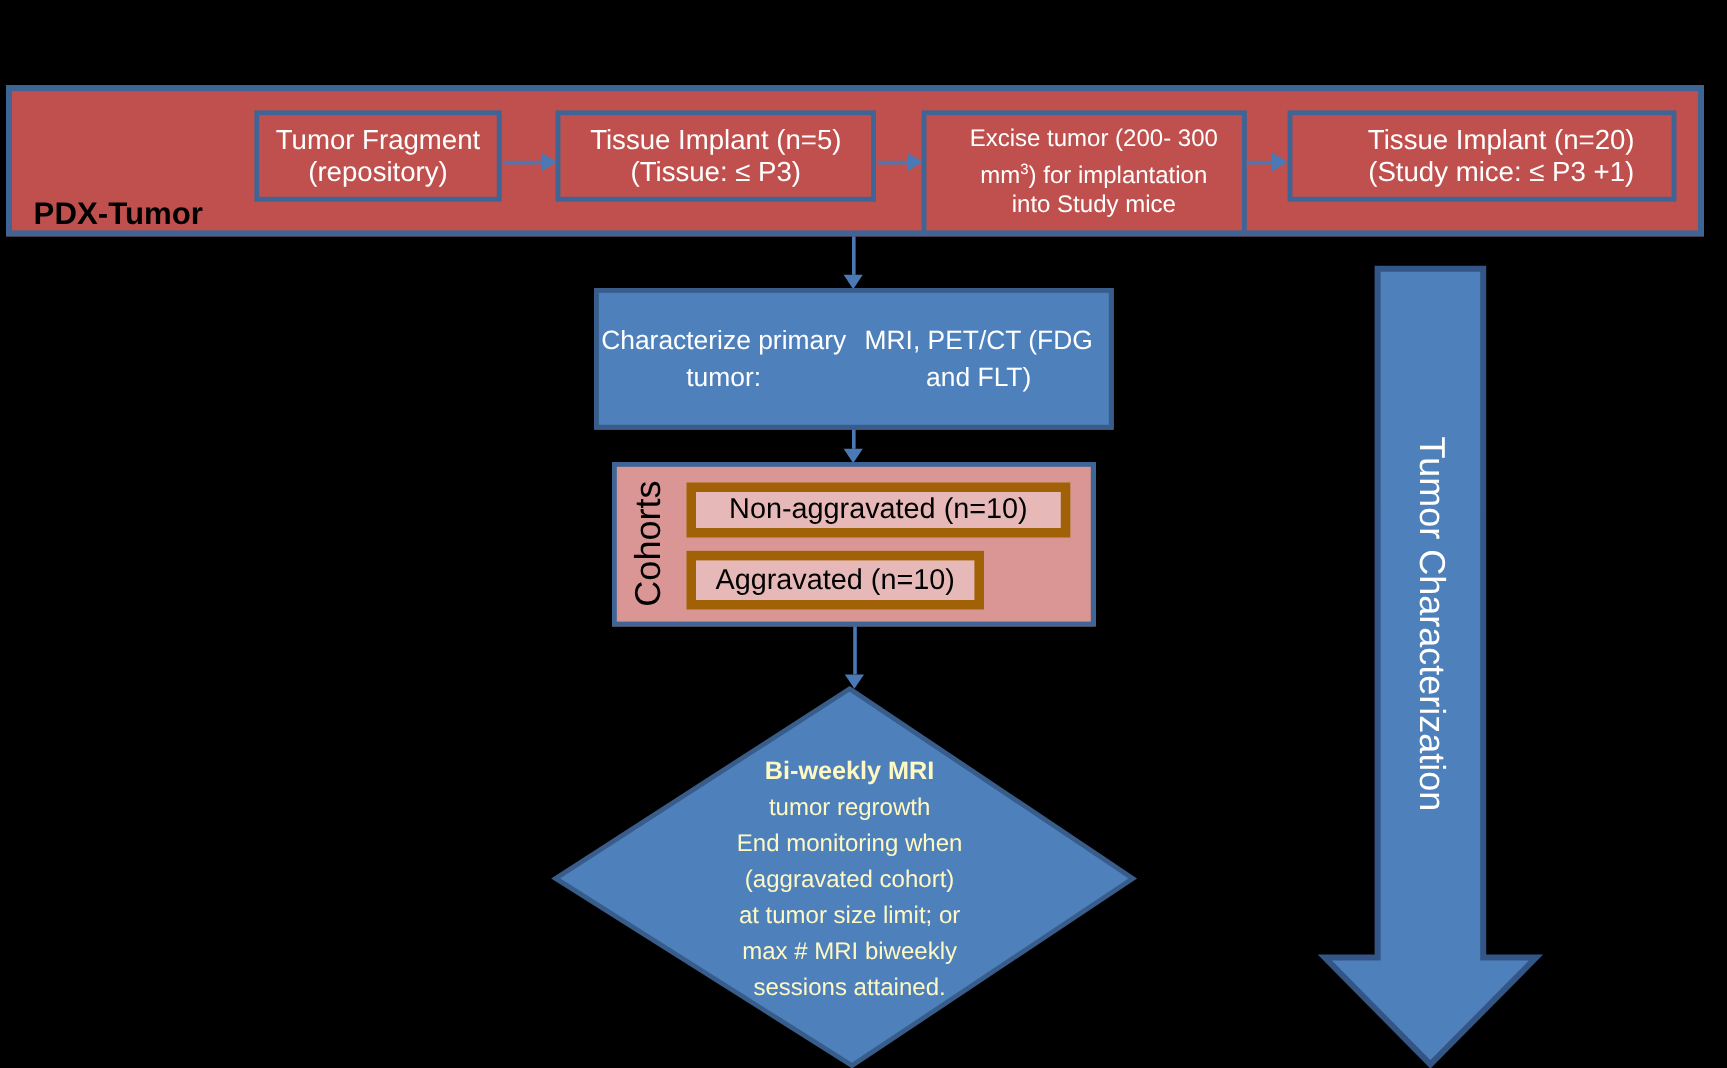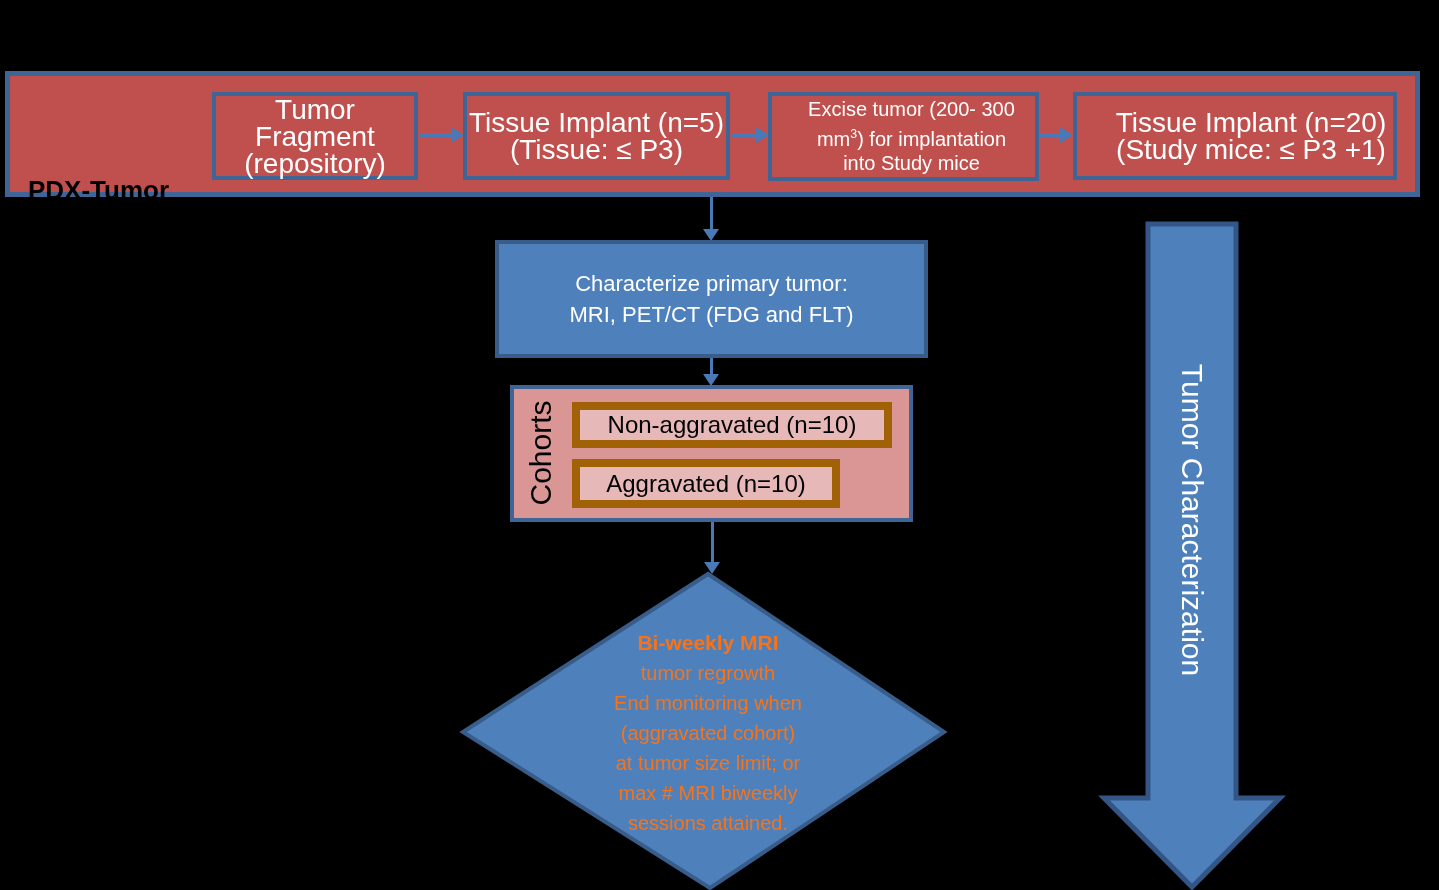--- a/index.html
+++ b/index.html
@@ -10,75 +10,75 @@
     background: #000000;
     font-family: "Liberation Sans", sans-serif;
     overflow: hidden;
   }
   
   .banner {
     position: absolute; left: 5px; top: 71px; width: 1415px; height: 126px;
     background: #C0504D; border: 5px solid #3E6596;
   }
   .banner-title {
-    position: absolute; left: 18px; top: 96px; width: 210px;
+    position: absolute; left: 18px; top: 84px; width: 210px;
     color: #000; font-size: 26px; font-weight: bold; line-height: 36px;
   }
   .rbox {
-    position: absolute; top: 92px; height: 88px;
+    position: absolute; top: 92px; height: 76px;
     background: #C0504D; border: 4px solid #3E6596;
     color: #fff; display: flex; flex-direction: column;
     align-items: center; justify-content: center; text-align: center;
-    font-size: 28px; line-height: 27px;
+    font-size: 23px; line-height: 27px;
   }
   .rbox.small { font-size: 20px; line-height: 25px; }
   sup { font-size: 0.62em; }
   
   .hline { position: absolute; height: 3px; background: #4A79B5; top: 134px; }
   .hhead {
     position: absolute; top: 127px; width: 0; height: 0;
     border-left: 13px solid #4A79B5;
     border-top: 8px solid transparent; border-bottom: 8px solid transparent;
   }
   .vline { position: absolute; width: 3px; background: #4A79B5; }
   .vhead {
     position: absolute; width: 0; height: 0;
     border-top: 12px solid #4A79B5;
     border-left: 8px solid transparent; border-right: 8px solid transparent;
   }
   
   .bluebox {
     position: absolute; left: 495px; top: 240px; width: 433px; height: 118px;
     background: #4E80BC; border: 4px solid #385D8A;
-    color: #fff; display: flex; flex-direction: column;
+    color: #fff; display: flex; flex-direction: row;
     align-items: center; justify-content: center; text-align: center;
     font-size: 22px; line-height: 31px;
   }
   
   .cohorts {
     position: absolute; left: 510px; top: 385px; width: 403px; height: 137px;
     background: #D99694; border: 4px solid #3E6596;
   }
   .cohorts-label {
     position: absolute; left: 471px; top: 433px; width: 140px; height: 40px;
     transform: rotate(-90deg);
     color: #000; font-size: 30px; text-align: center; line-height: 40px;
   }
   .cohort-item {
     position: absolute; background: #E6B9B8; border: 8px solid #a16207;
     color: #000; display: flex; align-items: center; justify-content: center;
     text-align: center; font-size: 24px;
   }
   .cohort-item.first  { left: 572px; top: 402px; width: 320px; height: 46px; }
-  .cohort-item.second { left: 572px; top: 459px; width: 268px; height: 49px; }
+  .cohort-item.second { left: 572px; top: 459px; width: 248px; height: 49px; }
   
   .diamond-svg { position: absolute; left: 450px; top: 566px; }
   .diamond-text {
     position: absolute; left: 528px; top: 628px; width: 360px;
-    color: #f97316; text-align: center; font-size: 20px; line-height: 30px;
+    color: #fef9c3; text-align: center; font-size: 20px; line-height: 30px;
   }
   .diamond-text .t { font-weight: bold; font-size: 21px; }
   
   .bigarrow-svg { position: absolute; left: 1095px; top: 218px; }
   .side-label {
     position: absolute; left: 972px; top: 500px; width: 440px; height: 40px;
     transform: rotate(90deg);
     color: #fff; font-size: 30px; text-align: center; line-height: 40px;
   }
 </style>
@@ -103,21 +103,21 @@
   <div class="hhead" style="left:451px;"></div>
 
   <div class="rbox" style="left:463px; width:267px;text-align:center;">
     <div>Tissue Implant (n=5)</div>
     <div>(Tissue: ≤ P3)</div>
   </div>
 
   <div class="hline" style="left:731px; width:25px;"></div>
   <div class="hhead" style="left:756px;"></div>
 
-  <div class="rbox small" style="left:768px; width:271px; height:89px;padding-left:16px;">
+  <div class="rbox small" style="left:768px; width:271px; height:104px;padding-left:16px;">
     <div>Excise tumor (200- 300</div>
     <div><span>mm</span><sup>3</sup><span>) for implantation</span></div>
     <div>into Study mice</div>
   </div>
 
   <div class="hline" style="left:1039px; width:21px;"></div>
   <div class="hhead" style="left:1060px;"></div>
 
   <div class="rbox" style="left:1073px; width:324px;padding-left:32px;">
     <div>Tissue Implant (n=20)</div>

